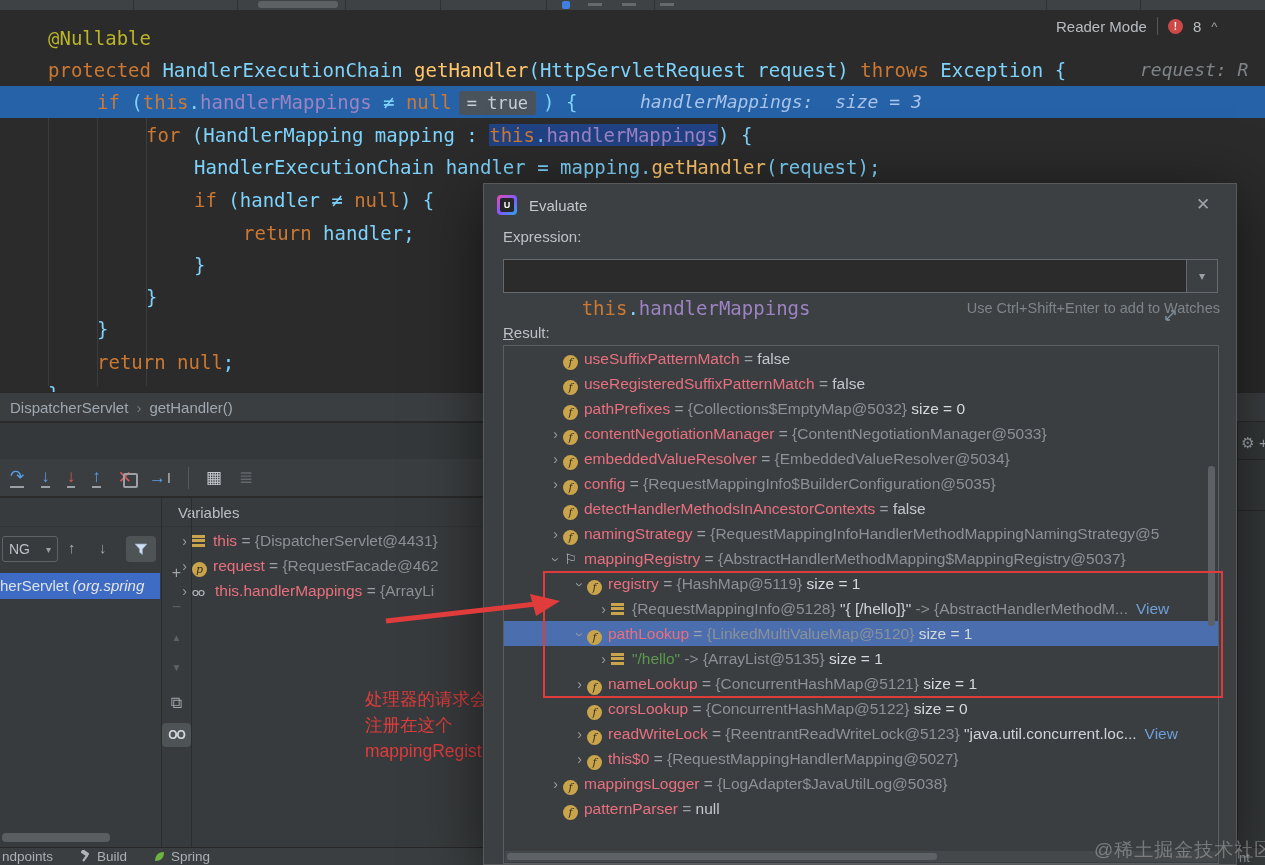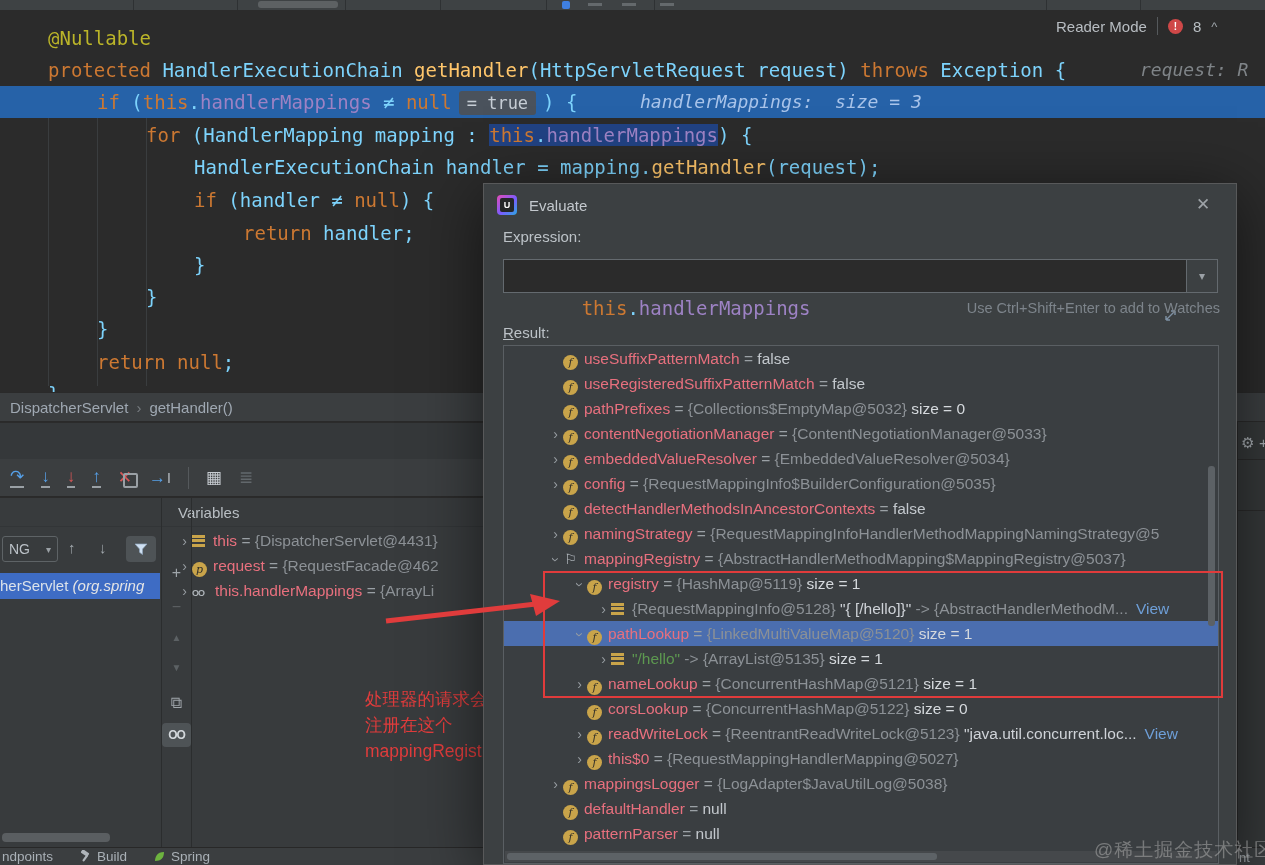--- a/index.html
+++ b/index.html
@@ -291,21 +291,20 @@
         <div class="trow ind1"><span class="chev open">›</span><span class="fico">⚐</span><span class="t-name">mappingRegistry</span><span class="t-eq"> = </span><span class="t-ref">{AbstractHandlerMethodMapping$MappingRegistry@5037}</span></div>
         <div class="trow ind2"><span class="chev open">›</span><span class="cico">f</span><span class="t-name">registry</span><span class="t-eq"> = </span><span class="t-ref">{HashMap@5119}</span><span class="t-size">  size = 1</span></div>
         <div class="trow ind3"><span class="chev">›</span><span class="eico"></span><span class="t-ref">{RequestMappingInfo@5128} </span><span class="t-strw">"{ [/hello]}"</span><span class="t-ref"> -&gt; </span><span class="t-ref">{AbstractHandlerMethodM...</span><span class="t-link">View</span></div>
         <div class="trow ind2 sel"><span class="chev open">›</span><span class="cico">f</span><span class="t-name">pathLookup</span><span class="t-eq"> = </span><span class="t-ref">{LinkedMultiValueMap@5120}</span><span class="t-size">  size = 1</span></div>
         <div class="trow ind3"><span class="chev">›</span><span class="eico"></span><span class="t-str">"/hello"</span><span class="t-ref"> -&gt; </span><span class="t-ref">{ArrayList@5135}</span><span class="t-size">  size = 1</span></div>
         <div class="trow ind2"><span class="chev">›</span><span class="cico">f</span><span class="t-name">nameLookup</span><span class="t-eq"> = </span><span class="t-ref">{ConcurrentHashMap@5121}</span><span class="t-size">  size = 1</span></div>
         <div class="trow ind2"><span class="chev"></span><span class="cico">f</span><span class="t-name">corsLookup</span><span class="t-eq"> = </span><span class="t-ref">{ConcurrentHashMap@5122}</span><span class="t-size">  size = 0</span></div>
         <div class="trow ind2"><span class="chev">›</span><span class="cico">f</span><span class="t-name">readWriteLock</span><span class="t-eq"> = </span><span class="t-ref">{ReentrantReadWriteLock@5123} </span><span class="t-strw">"java.util.concurrent.loc...</span><span class="t-link">View</span></div>
         <div class="trow ind2"><span class="chev">›</span><span class="cico">f</span><span class="t-name">this$0</span><span class="t-eq"> = </span><span class="t-ref">{RequestMappingHandlerMapping@5027}</span></div>
         <div class="trow ind1"><span class="chev">›</span><span class="cico">f</span><span class="t-name">mappingsLogger</span><span class="t-eq"> = </span><span class="t-ref">{LogAdapter$JavaUtilLog@5038}</span></div>
-        <div class="trow ind1"><span class="chev"></span><span class="cico">f</span><span class="t-name">defaultHandler</span><span class="t-eq"> = </span><span class="t-val">null</span></div>
         <div class="trow ind1"><span class="chev"></span><span class="cico">f</span><span class="t-name">patternParser</span><span class="t-eq"> = </span><span class="t-val">null</span></div>
         <div class="vthumb"></div>
       <div class="hscroll">
           <div class="th"></div>
         </div>
     </div>
     <div class="redbox"></div>
   </div>
 
   <div class="abs watermark">@稀土掘金技术社区</div>

